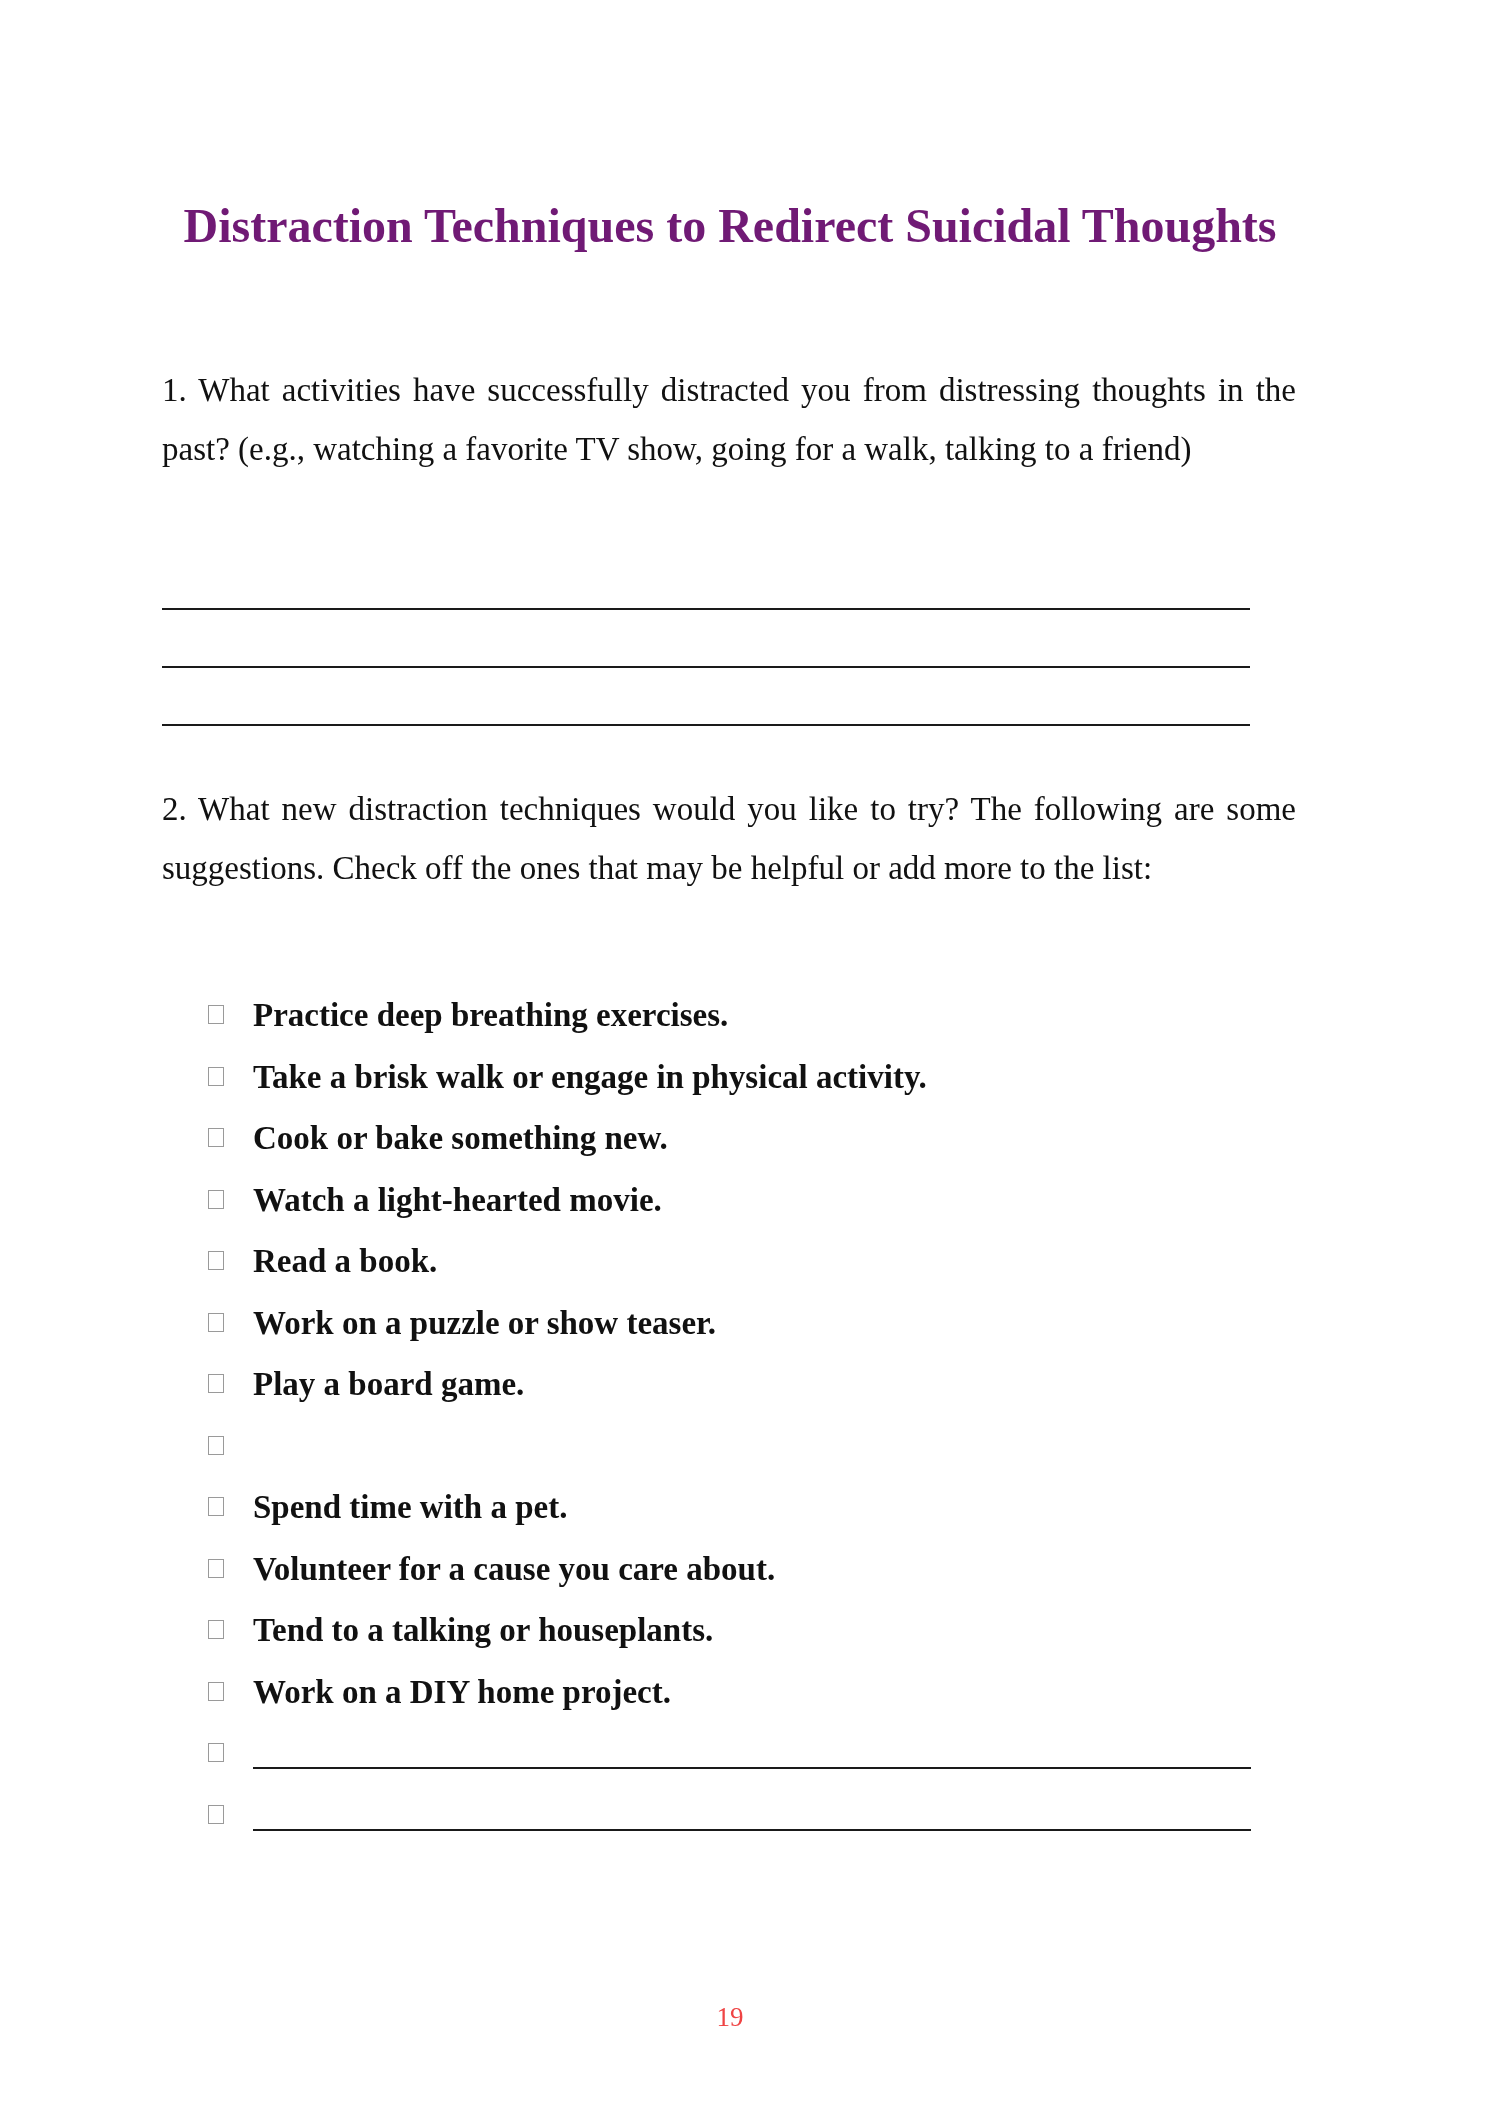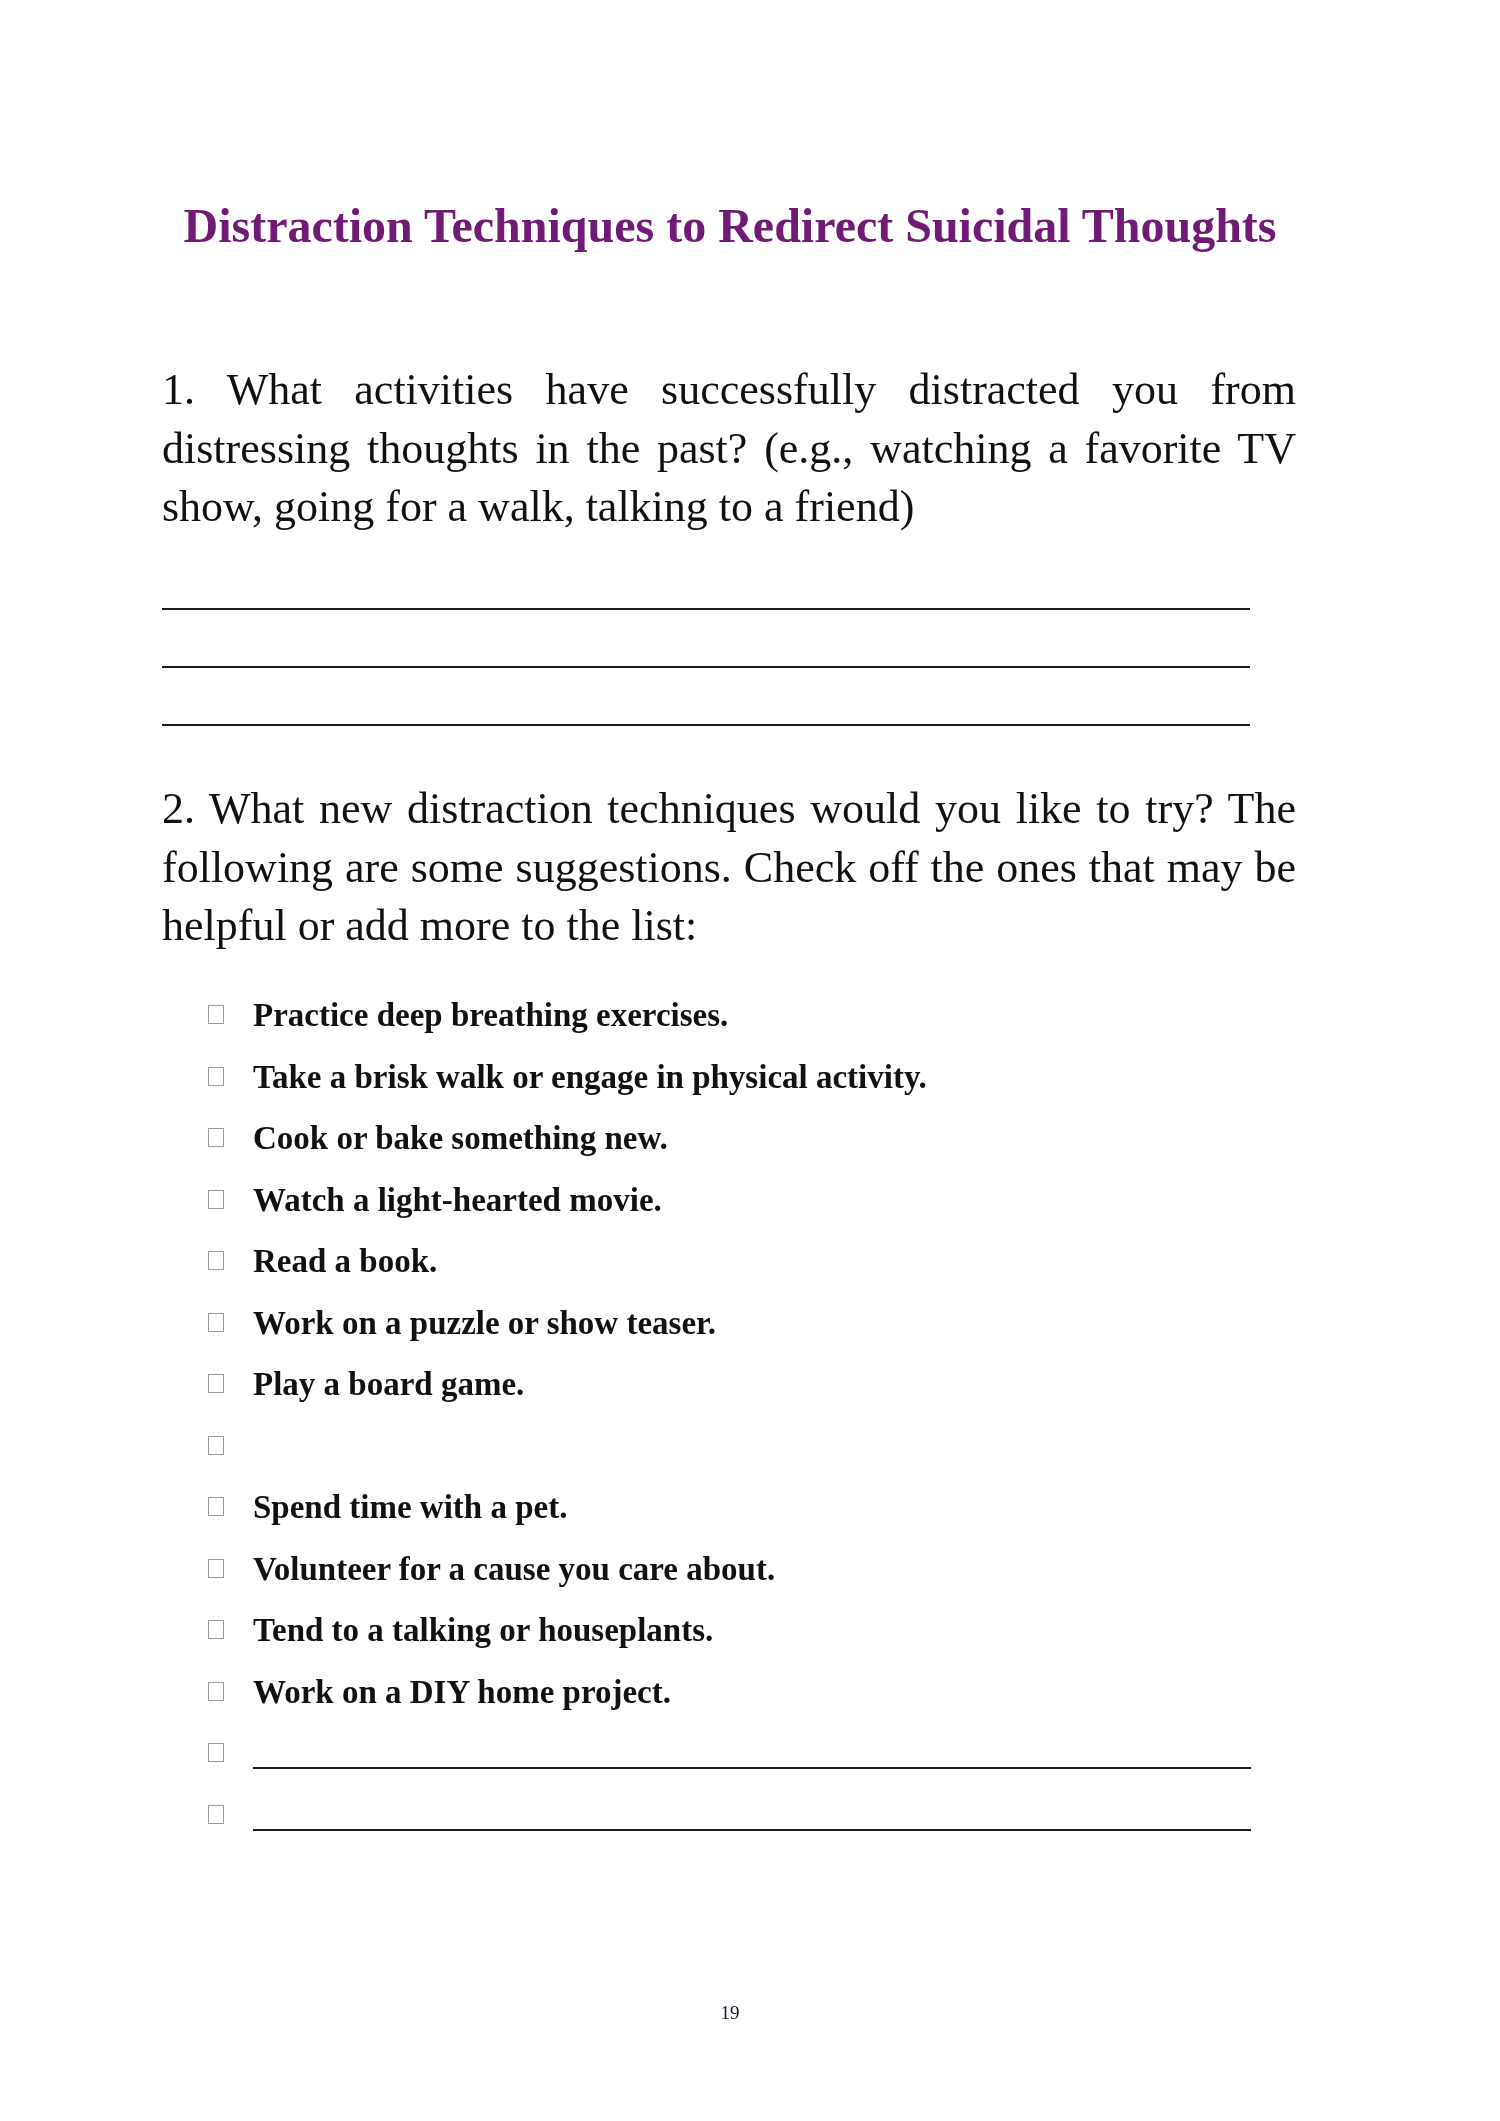--- a/index.html
+++ b/index.html
@@ -1,35 +1,35 @@
 <!DOCTYPE html>
 <html><head>
 <meta charset="utf-8">
 <style>
   html, body { margin: 0; padding: 0; background: #ffffff; }
   body { width: 1500px; height: 2121px; position: relative; overflow: hidden;
          font-family: "Liberation Serif", serif; color: #111111; }
   .title { position: absolute; left: 150px; width: 1160px; top: 196px;
            text-align: center; font-weight: bold; font-size: 48px; line-height: 60px;
            color: #701a75; margin: 0; }
-  .para { position: absolute; left: 162px; width: 1134px; font-size: 44px;
+  .para { position: absolute; left: 162px; width: 1134px; font-size: 33px;
           line-height: 58.5px; text-align: justify; margin: 0; }
   #q1 { top: 361px; }
   #q2 { top: 780px; }
   .answer-line { position: absolute; left: 162px; width: 1088px; height: 0;
                  border-top: 2.5px solid #1a1a1a; }
   .check-list { position: absolute; left: 208px; top: 995px; margin: 0; padding: 0; list-style: none; }
   .check-item { position: relative; height: 61.5px; width: 1050px; }
   .checkbox { position: absolute; left: 0; top: 10px; width: 16px; height: 19px;
               border: 1.5px solid #9a9a9a; box-sizing: border-box; background: #fff; }
   .check-label { position: absolute; left: 45px; top: 0; font-size: 33px; line-height: 41px; white-space: nowrap; font-weight: bold; }
   .blank-line { position: absolute; left: 45px; top: 34px; width: 998px; height: 0;
                 border-top: 2.5px solid #1a1a1a; }
   .page-number { position: absolute; left: 700px; width: 60px; top: 2002px; text-align: center;
-                 font-size: 19px; color: #0f172a; }
+                 font-size: 27px; color: #ef4444; }
 </style>
 </head>
 <body>
 
 <h1 class="title">Distraction Techniques to Redirect Suicidal Thoughts</h1>
 
 <p class="para" id="q1">1. What activities have successfully distracted you from distressing thoughts in the past? (e.g., watching a favorite TV show, going for a walk, talking to a friend)</p>
 
 <div class="answer-line" style="top:608px"></div>
 <div class="answer-line" style="top:666px"></div>

